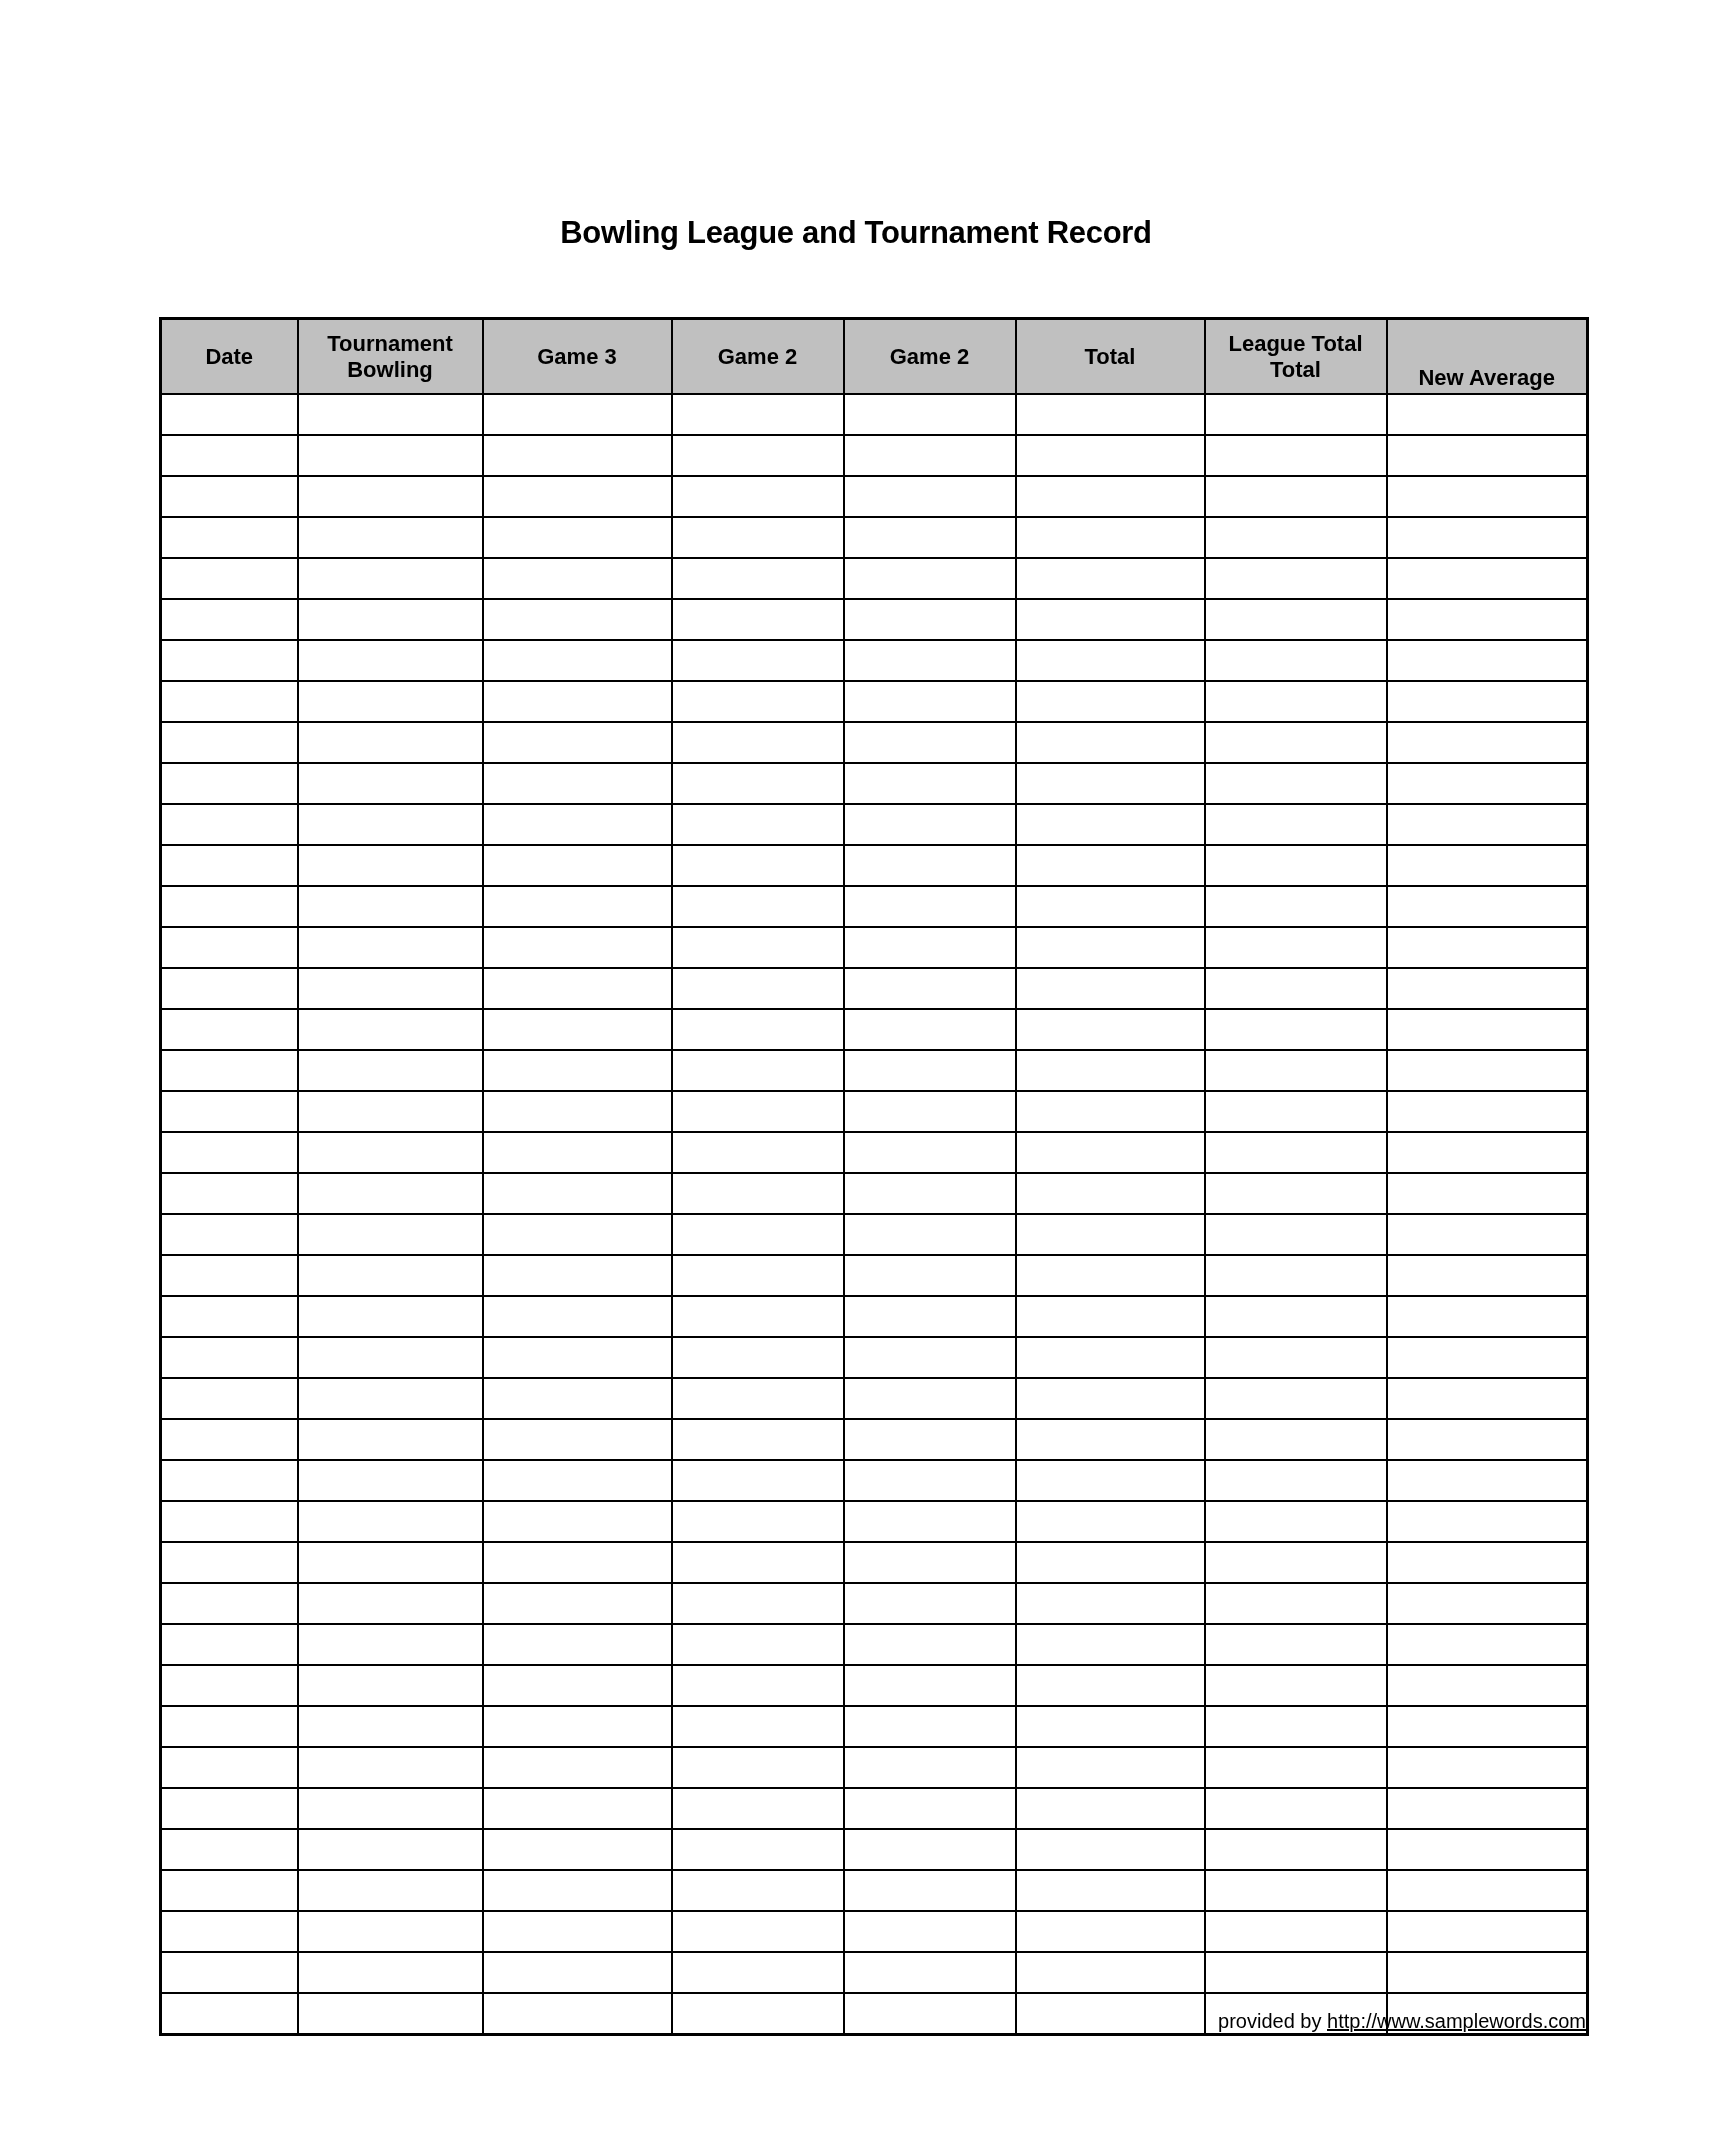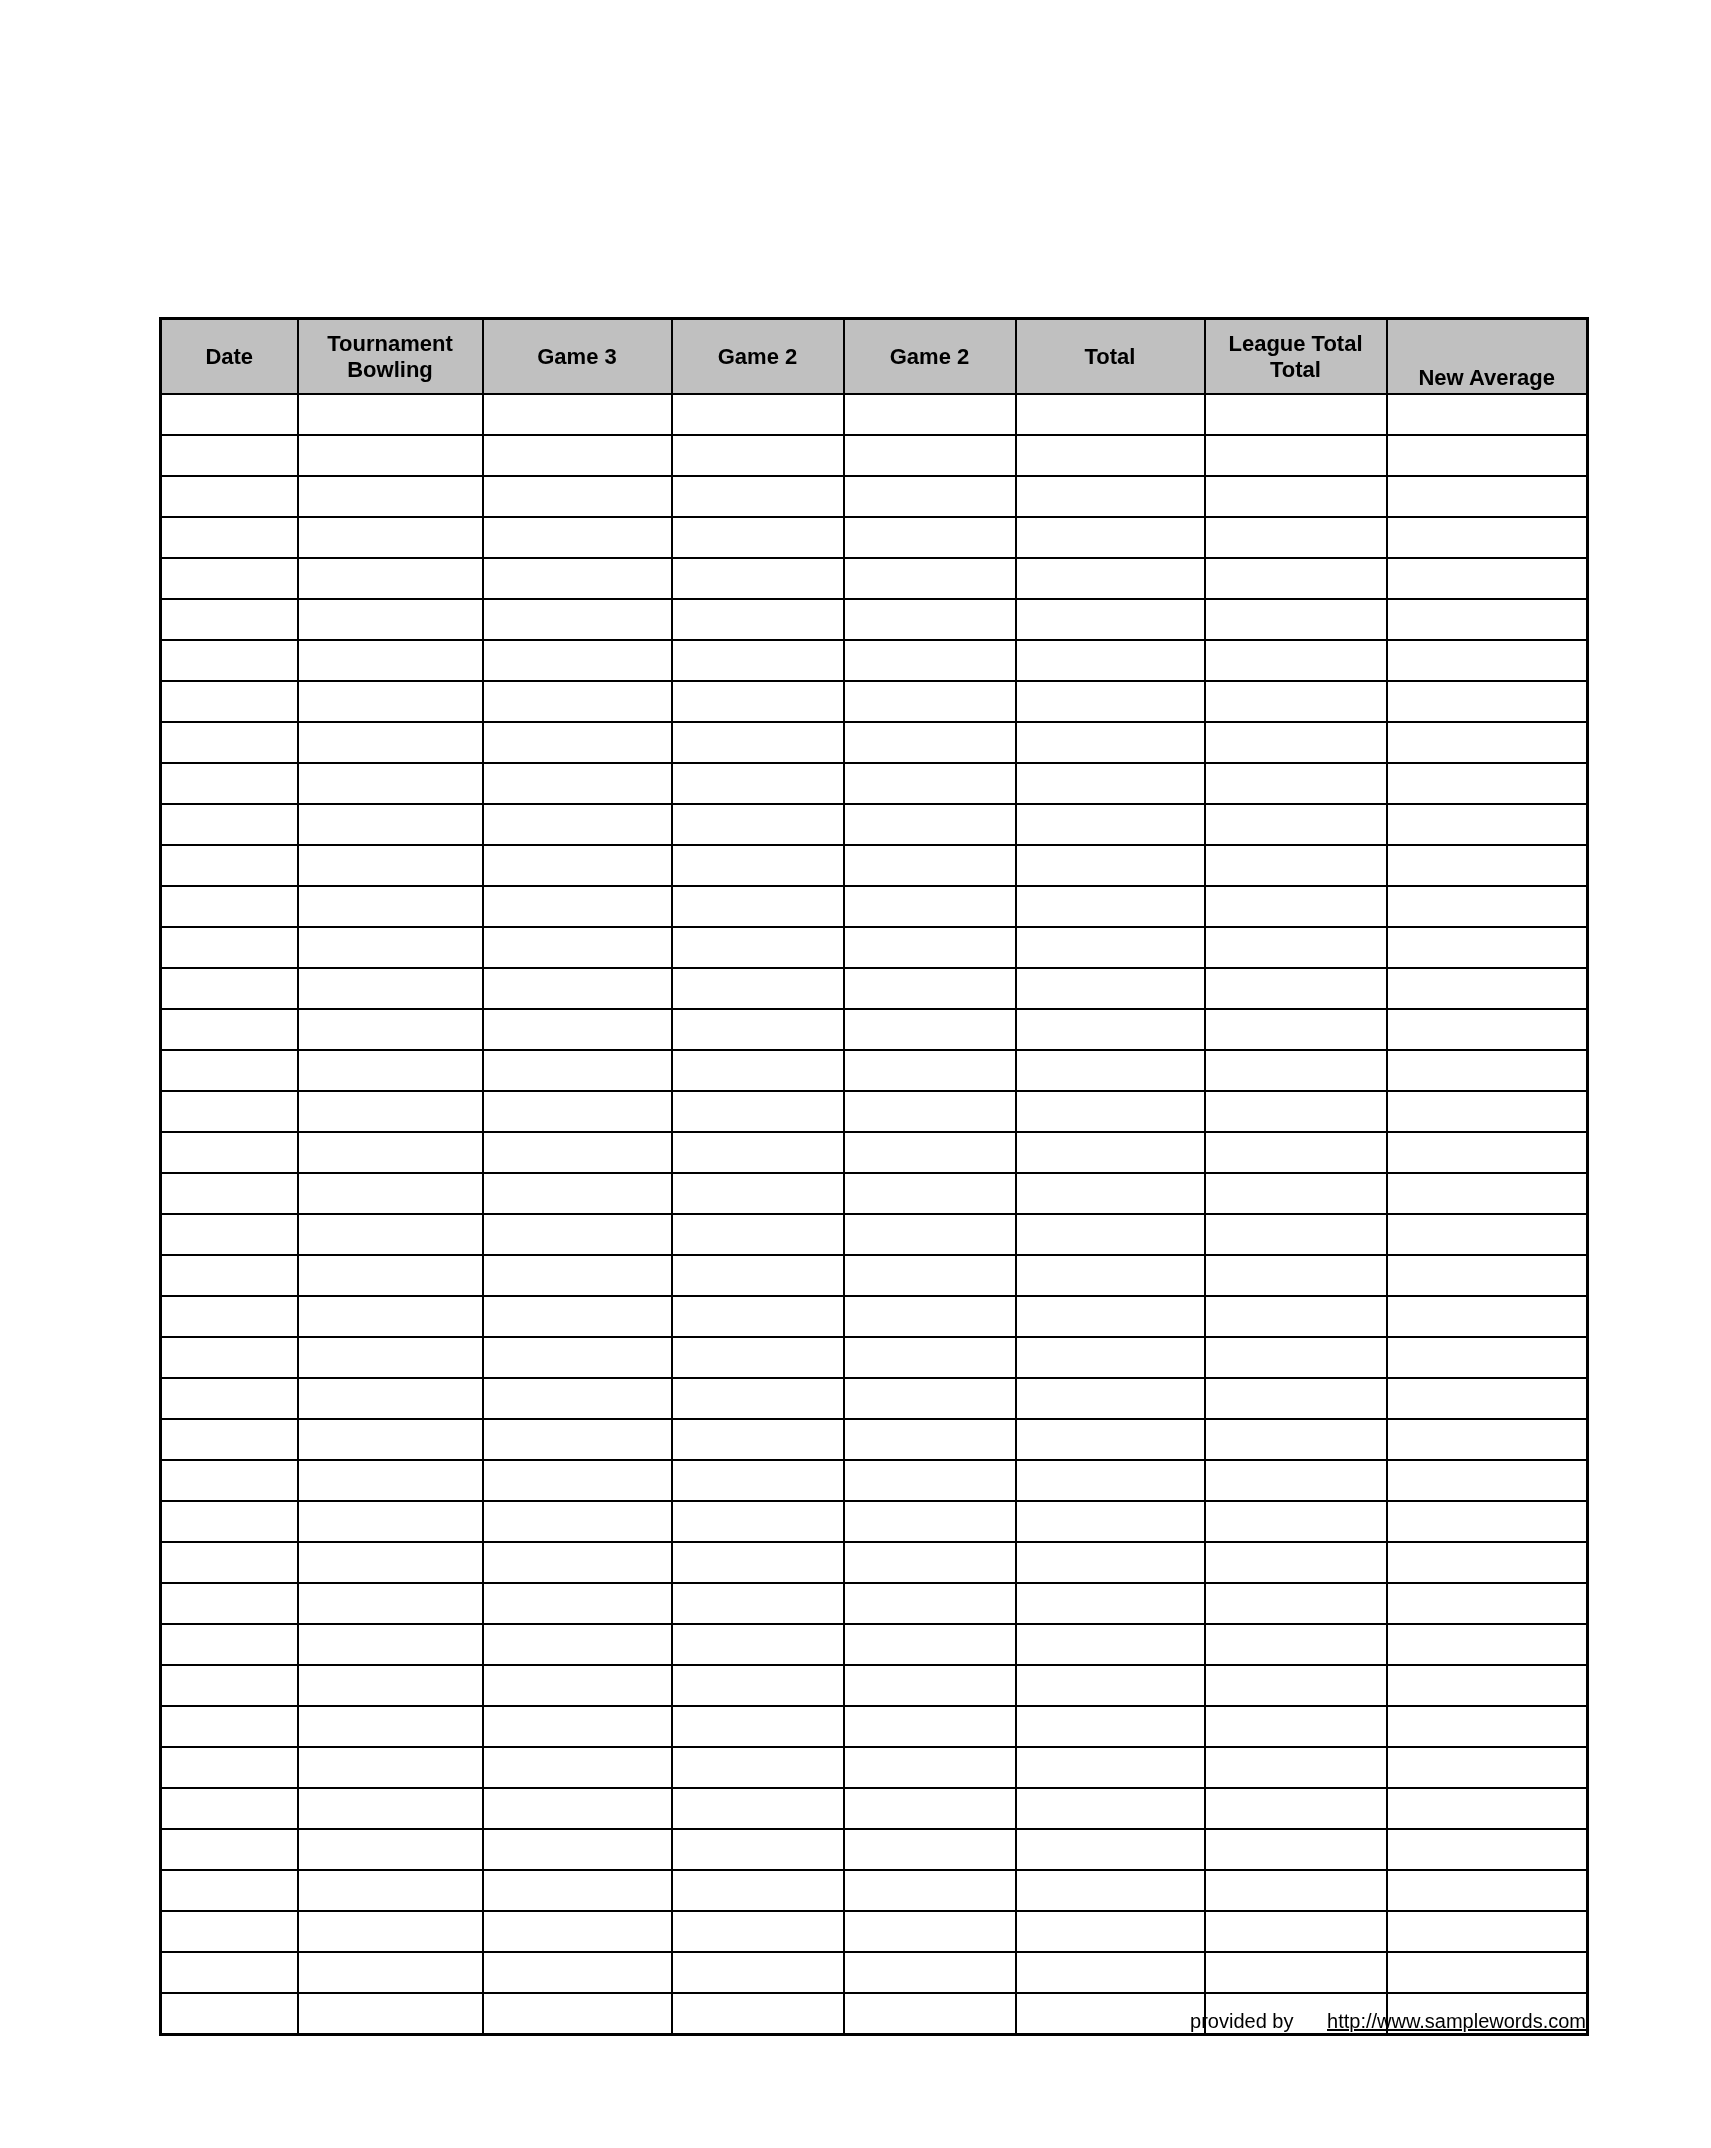--- a/index.html
+++ b/index.html
@@ -91,28 +91,28 @@
     position: absolute;
     right: 126px;
     top: 2010px;
     font-size: 20px;
     font-weight: normal;
     white-space: nowrap;
     text-align: right;
   }
   .footer-credit .credit-url {
     text-decoration: underline;
-    margin-left: 28px;
   }
 </style>
 </head>
 <body>
 
 <div class="page">
 
+  <h1 class="doc-title">Bowling League and Tournament Record</h1>
 
   <div class="record-table-wrap">
     <table class="record-table">
       <colgroup>
         <col class="c-date">
         <col class="c-begavg">
         <col class="c-game1">
         <col class="c-game2">
         <col class="c-game3">
         <col class="c-total">

